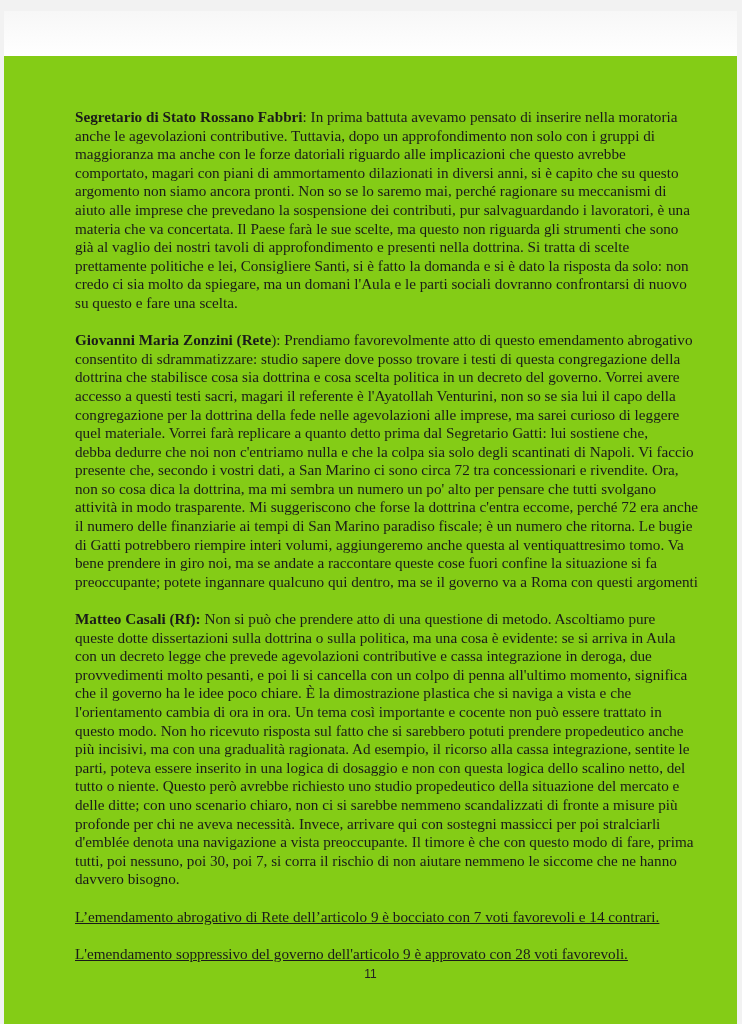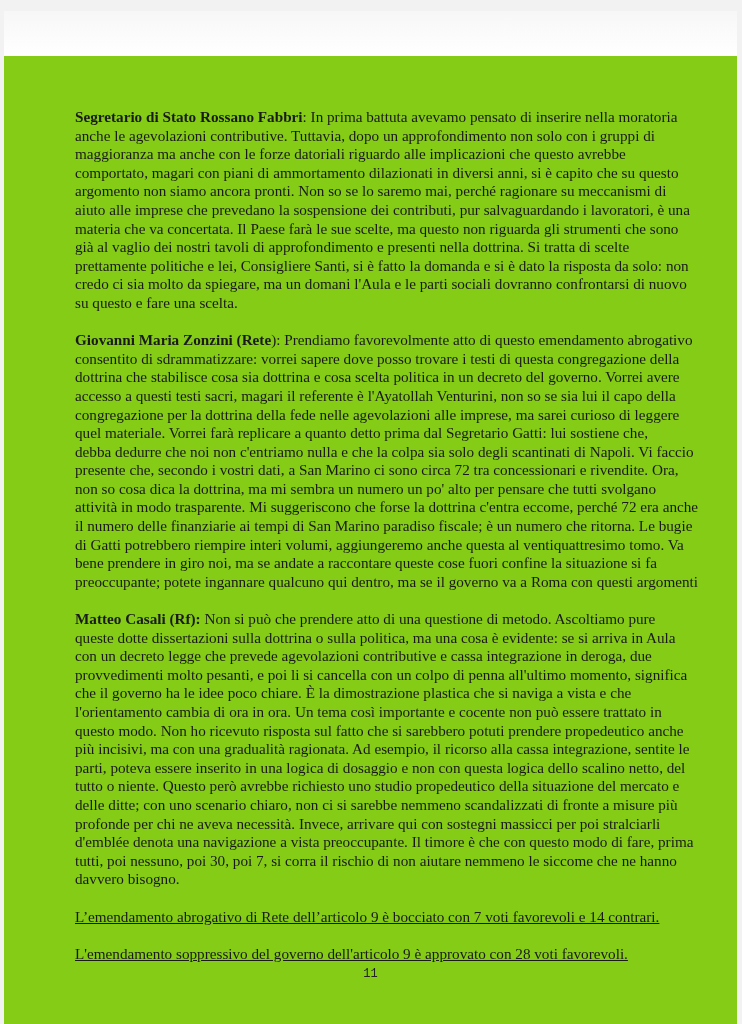--- a/index.html
+++ b/index.html
@@ -52,21 +52,21 @@
       white-space: nowrap;
       margin: 0 0 18.6px 0;
       display: block;
     }
     .page-number {
       position: absolute;
       left: 0;
       width: 733px;
       top: 956px;
       text-align: center;
-      font-family: Liberation Mono, monospace;
+      font-family: Liberation Sans, sans-serif;
       font-size: 12px;
       color: #222;
     }
   </style>
 </head>
 <body>
 
 <div class="page">
   <div class="top-shade"></div>
 
@@ -81,21 +81,21 @@
       <span class="line">aiuto alle imprese che prevedano la sospensione dei contributi, pur salvaguardando i lavoratori, è una</span>
       <span class="line">materia che va concertata. Il Paese farà le sue scelte, ma questo non riguarda gli strumenti che sono</span>
       <span class="line">già al vaglio dei nostri tavoli di approfondimento e presenti nella dottrina. Si tratta di scelte</span>
       <span class="line">prettamente politiche e lei, Consigliere Santi, si è fatto la domanda e si è dato la risposta da solo: non</span>
       <span class="line">credo ci sia molto da spiegare, ma un domani l'Aula e le parti sociali dovranno confrontarsi di nuovo</span>
       <span class="line">su questo e fare una scelta.</span>
     </div>
 
     <div class="para">
       <span class="line"><span class="speaker">Giovanni Maria Zonzini (Rete</span><span>):</span><span> Prendiamo favorevolmente atto di questo emendamento abrogativo</span></span>
-      <span class="line">consentito di sdrammatizzare: vorrei sapere dove posso trovare i testi di questa congregazione della</span>
+      <span class="line">consentito di sdrammatizzare: studio sapere dove posso trovare i testi di questa congregazione della</span>
       <span class="line">dottrina che stabilisce cosa sia dottrina e cosa scelta politica in un decreto del governo. Vorrei avere</span>
       <span class="line">accesso a questi testi sacri, magari il referente è l'Ayatollah Venturini, non so se sia lui il capo della</span>
       <span class="line">congregazione per la dottrina della fede nelle agevolazioni alle imprese, ma sarei curioso di leggere</span>
       <span class="line">quel materiale. Vorrei farà replicare a quanto detto prima dal Segretario Gatti: lui sostiene che,</span>
       <span class="line">debba dedurre che noi non c'entriamo nulla e che la colpa sia solo degli scantinati di Napoli. Vi faccio</span>
       <span class="line">presente che, secondo i vostri dati, a San Marino ci sono circa 72 tra concessionari e rivendite. Ora,</span>
       <span class="line">non so cosa dica la dottrina, ma mi sembra un numero un po' alto per pensare che tutti svolgano</span>
       <span class="line">attività in modo trasparente. Mi suggeriscono che forse la dottrina c'entra eccome, perché 72 era anche</span>
       <span class="line">il numero delle finanziarie ai tempi di San Marino paradiso fiscale; è un numero che ritorna. Le bugie</span>
       <span class="line">di Gatti potrebbero riempire interi volumi, aggiungeremo anche questa al ventiquattresimo tomo. Va</span>

